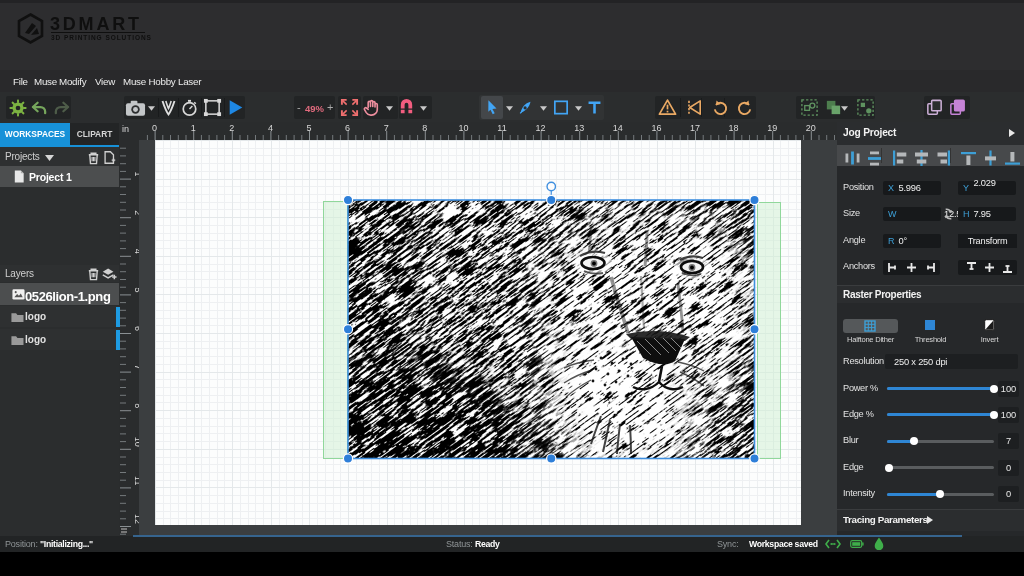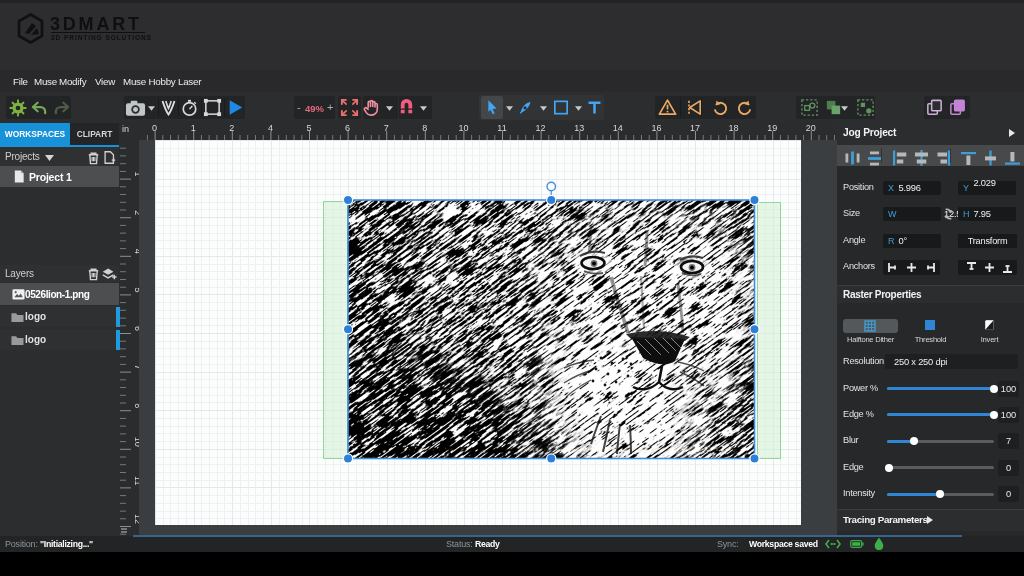--- a/index.html
+++ b/index.html
@@ -62,21 +62,21 @@
     <path d="M8 2.5 L14 6 L8 9.5 L2 6 Z" fill="#d0d0d0"></path>
     <path d="M2 9.5 L8 13 L14 9.5" fill="none" stroke="#d0d0d0" stroke-width="1.5"></path>
     <path d="M12.5 12 h5 M15 9.5 v5" stroke="#d0d0d0" stroke-width="1.7"></path>
   </svg>
 <div class="abs" style="left:0;top:283px;width:119px;height:22px;background:#4c4e4f"></div>
 <svg class="abs" style="left:11px;top:287px" width="15" height="14" viewBox="0 0 16 15">
     <rect x="1.5" y="2.5" width="13" height="11" rx="1.5" fill="#f0f0f0"></rect>
     <path d="M3.5 11 L6.5 7.5 L8.5 9.5 L10.5 7 L12.5 11 Z" fill="#555"></path>
     <circle cx="5" cy="5.5" r="1.1" fill="#555"></circle>
   </svg>
-<div class="abs" style="left:25px;top:289px;color:#fff;font-size:10px;font-weight:bold;letter-spacing:-.4px">0526lion-1.png</div>
+<div class="abs" style="left:25px;top:289px;color:#fff;font-size:13px;font-weight:bold;letter-spacing:-.4px">0526lion-1.png</div>
 <div class="abs" style="left:0;top:306px;width:119px;height:21px;background:#2e3031"></div>
 <svg class="abs" style="left:10px;top:310px" width="14" height="13" viewBox="0 0 15 14">
     <path d="M1.5 3.5 h5 l1.5 2 h6.5 V13 h-13 Z" fill="#9a9a9a"></path>
   </svg>
 <div class="abs" style="left:25px;top:310.5px;color:#e0e0e0;font-size:10px;font-weight:bold">logo</div>
 <div class="abs" style="left:116px;top:306.5px;width:4px;height:20px;background:#1e9be2"></div>
 <div class="abs" style="left:0;top:329px;width:119px;height:21px;background:#2e3031"></div>
 <svg class="abs" style="left:10px;top:333px" width="14" height="13" viewBox="0 0 15 14">
     <path d="M1.5 3.5 h5 l1.5 2 h6.5 V13 h-13 Z" fill="#9a9a9a"></path>
   </svg>

